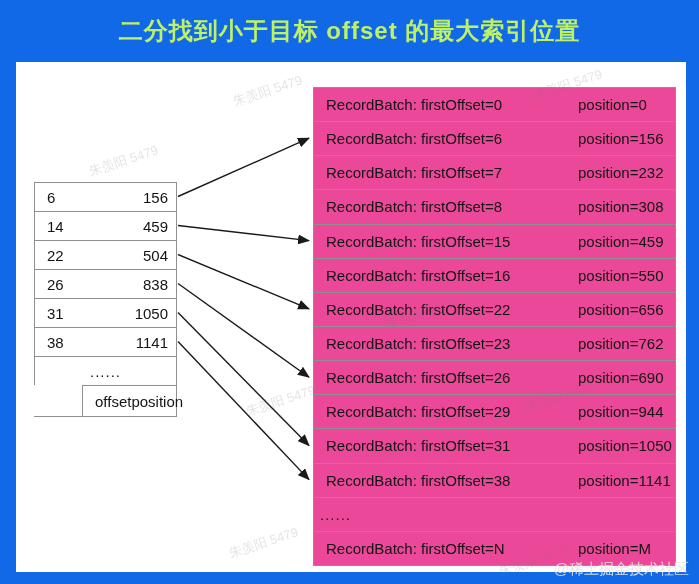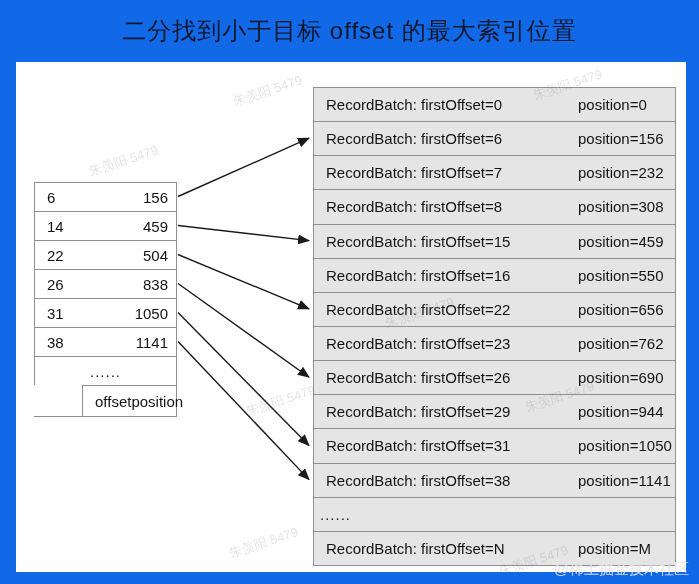--- a/index.html
+++ b/index.html
@@ -6,38 +6,38 @@
   *{box-sizing:border-box;}
   .page{
     position:relative;width:699px;height:584px;
     background:#1269e8;overflow:hidden;
     font-family:"Liberation Sans","DejaVu Sans",sans-serif;
   }
   .header{
     position:absolute;left:0;top:0;width:699px;height:62px;
     display:flex;align-items:center;justify-content:center;
   }
-  .title{color:#0f172a;font-size:24px;font-weight:normal;letter-spacing:1px;}
+  .title{color:#bef264;font-size:24px;font-weight:bold;letter-spacing:1px;}
   .content{
     position:absolute;left:16px;top:62px;width:670px;height:510px;
     background:#ffffff;
   }
   
   .itable{position:absolute;left:34px;top:182px;width:143px;border-bottom:1px solid #8f8f8f;z-index:2;background:#fff;}
   .it-row{
     height:29px;border:1px solid #8f8f8f;border-bottom:none;background:#fff;
     display:flex;align-items:center;justify-content:space-between;
     padding:0 8px 0 12px;font-size:15px;color:#141414;
   }
   .it-row.dots{justify-content:center;padding:0;color:#141414;letter-spacing:1px;}
   .it-row.footer{height:31px;margin-left:48px;}
   
   .rtable{position:absolute;left:313px;top:87px;width:363px;border-bottom:1px solid #8f8f8f;z-index:2;background:#fff;}
   .rb-row{
-    height:34.15px;border:1px solid #8f8f8f;border-bottom:none;background:#e5e5e5;
+    height:34.15px;border:1px solid #8f8f8f;border-bottom:none;background:#ec4899;
     position:relative;display:flex;align-items:center;
     padding-left:12px;font-size:15px;color:#141414;
   }
   .rb-pos{position:absolute;left:264px;top:0;height:100%;display:flex;align-items:center;}
   .rb-row.dots{padding-left:6px;letter-spacing:1px;}
   
   .arrows{position:absolute;left:0;top:0;width:699px;height:584px;z-index:3;pointer-events:none;}
   
   .wm{
     position:absolute;color:#777777;opacity:0.20;font-size:13px;

